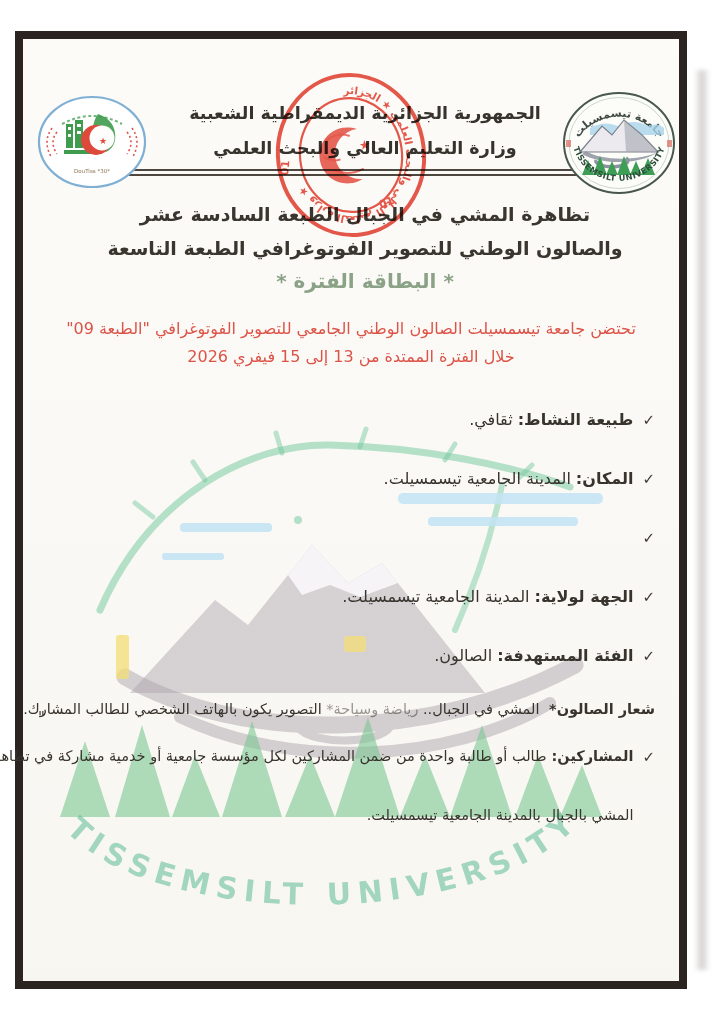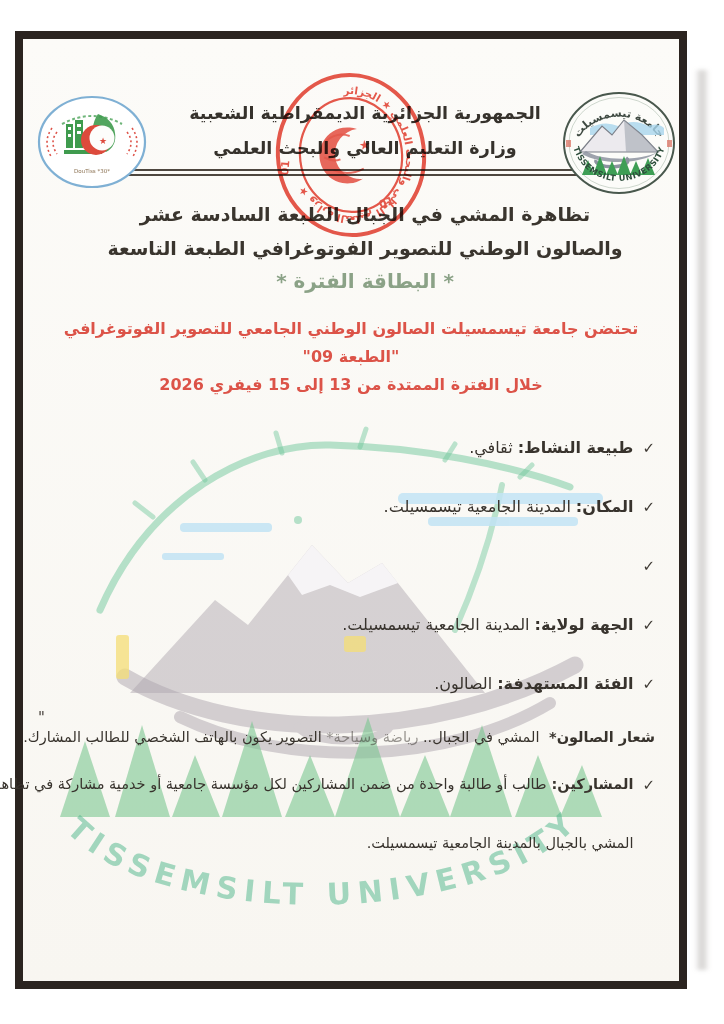--- a/index.html
+++ b/index.html
@@ -23,21 +23,21 @@
          mix-blend-mode:multiply;transform:rotate(-7deg);opacity:.85;}
   
   .content{position:absolute;inset:0;z-index:2;direction:rtl;padding:0 24px;box-sizing:border-box;}
   .header-lines{margin-top:57px;text-align:center;font-weight:bold;font-size:17.5px;
         line-height:35px;color:#36322c;position:relative;left:14px;}
   .separator{height:3px;border-top:2px solid #4e473f;border-bottom:2px solid #4e473f;
         margin:3px 30px 0 30px;}
   .titles{margin-top:21px;text-align:center;font-weight:bold;font-size:19px;line-height:34px;
         color:#3a352e;position:relative;left:14px;}
   .tech-card{font-size:20px;line-height:33px;color:#8ba287;font-weight:bold;}
-  .announce{margin-top:17px;text-align:center;color:#dc5348;font-weight:bold;font-size:16px;}
+  .announce{margin-top:17px;text-align:center;color:#dc5348;font-weight:normal;font-size:16px;}
   .announce .a1{line-height:28px;}
   .announce .a2{line-height:28px;}
   .checklist{margin-top:35px;}
   .cl-item{display:flex;align-items:flex-start;line-height:27px;margin-bottom:32px;font-size:16px;}
   .check{font-weight:bold;font-size:15px;color:#3d3832;margin-inline-end:9px;transform:translateY(1px);}
   .item-label{font-weight:bold;margin-inline-end:5px;}
   .long{font-size:14.5px;white-space:nowrap;}
   .slogan{display:block;margin-bottom:26px;}
   .hl{opacity:.5;}
   .p-line2{margin-top:32px;margin-inline-start:0;margin-inline-end:18px;white-space:nowrap;text-align:right;}

